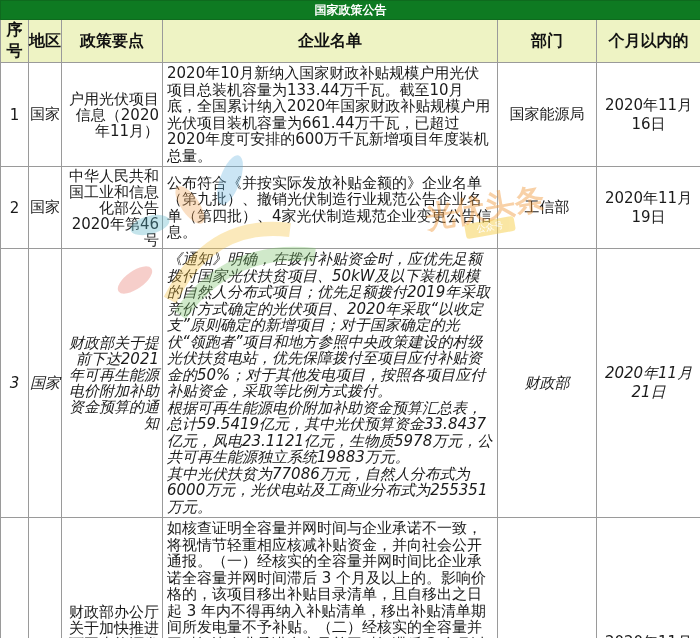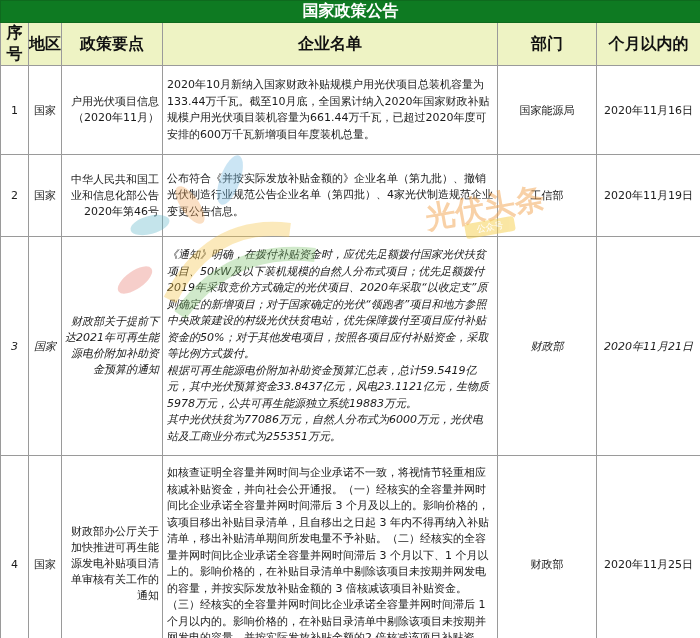--- a/index.html
+++ b/index.html
@@ -1,20 +1,20 @@
 <!DOCTYPE html>
 <html><head>
 <meta charset="utf-8">
 <style>
   html, body { margin: 0; padding: 0; background: #ffffff; }
   body { width: 700px; height: 638px; overflow: hidden; position: relative;
          font-family: "DejaVu Sans", "Liberation Sans", sans-serif; }
   table { border-collapse: collapse; width: 700px; table-layout: fixed; position: relative; z-index: 1; }
-  td, th { border: 1px solid #9a9a9a; font-size: 11px; color: #1a1a1a; padding: 0; }
-  .title-row th { background: #0e7a22; color: #ffffff; height: 18px; font-size: 16px; font-weight: bold;
+  td, th { border: 1px solid #9a9a9a; font-size: 15px; color: #1a1a1a; padding: 0; }
+  .title-row th { background: #0e7a22; color: #ffffff; height: 18px; font-size: 12px; font-weight: bold;
                   border: 1px solid #0e6a1e; text-align: center; }
   .head-row th { background: #eef3c4; height: 27px; font-size: 16px; font-weight: bold; color: #111; }
   td.c { text-align: center; vertical-align: middle; }
   td.name { text-align: right; vertical-align: middle; padding: 0 3px; line-height: 16px; }
   td.body { text-align: left; vertical-align: middle; padding: 2px 4px; line-height: 16.5px; }
   tr.r1 td { height: 84px; }
   tr.r2 td { height: 77px; }
   tr.r3 td { height: 214px; font-style: italic; }
   tr.r4 td { height: 212px; }
   .watermark { position: absolute; left: 90px; top: 150px; z-index: 2; pointer-events: none; opacity: 0.35; }

